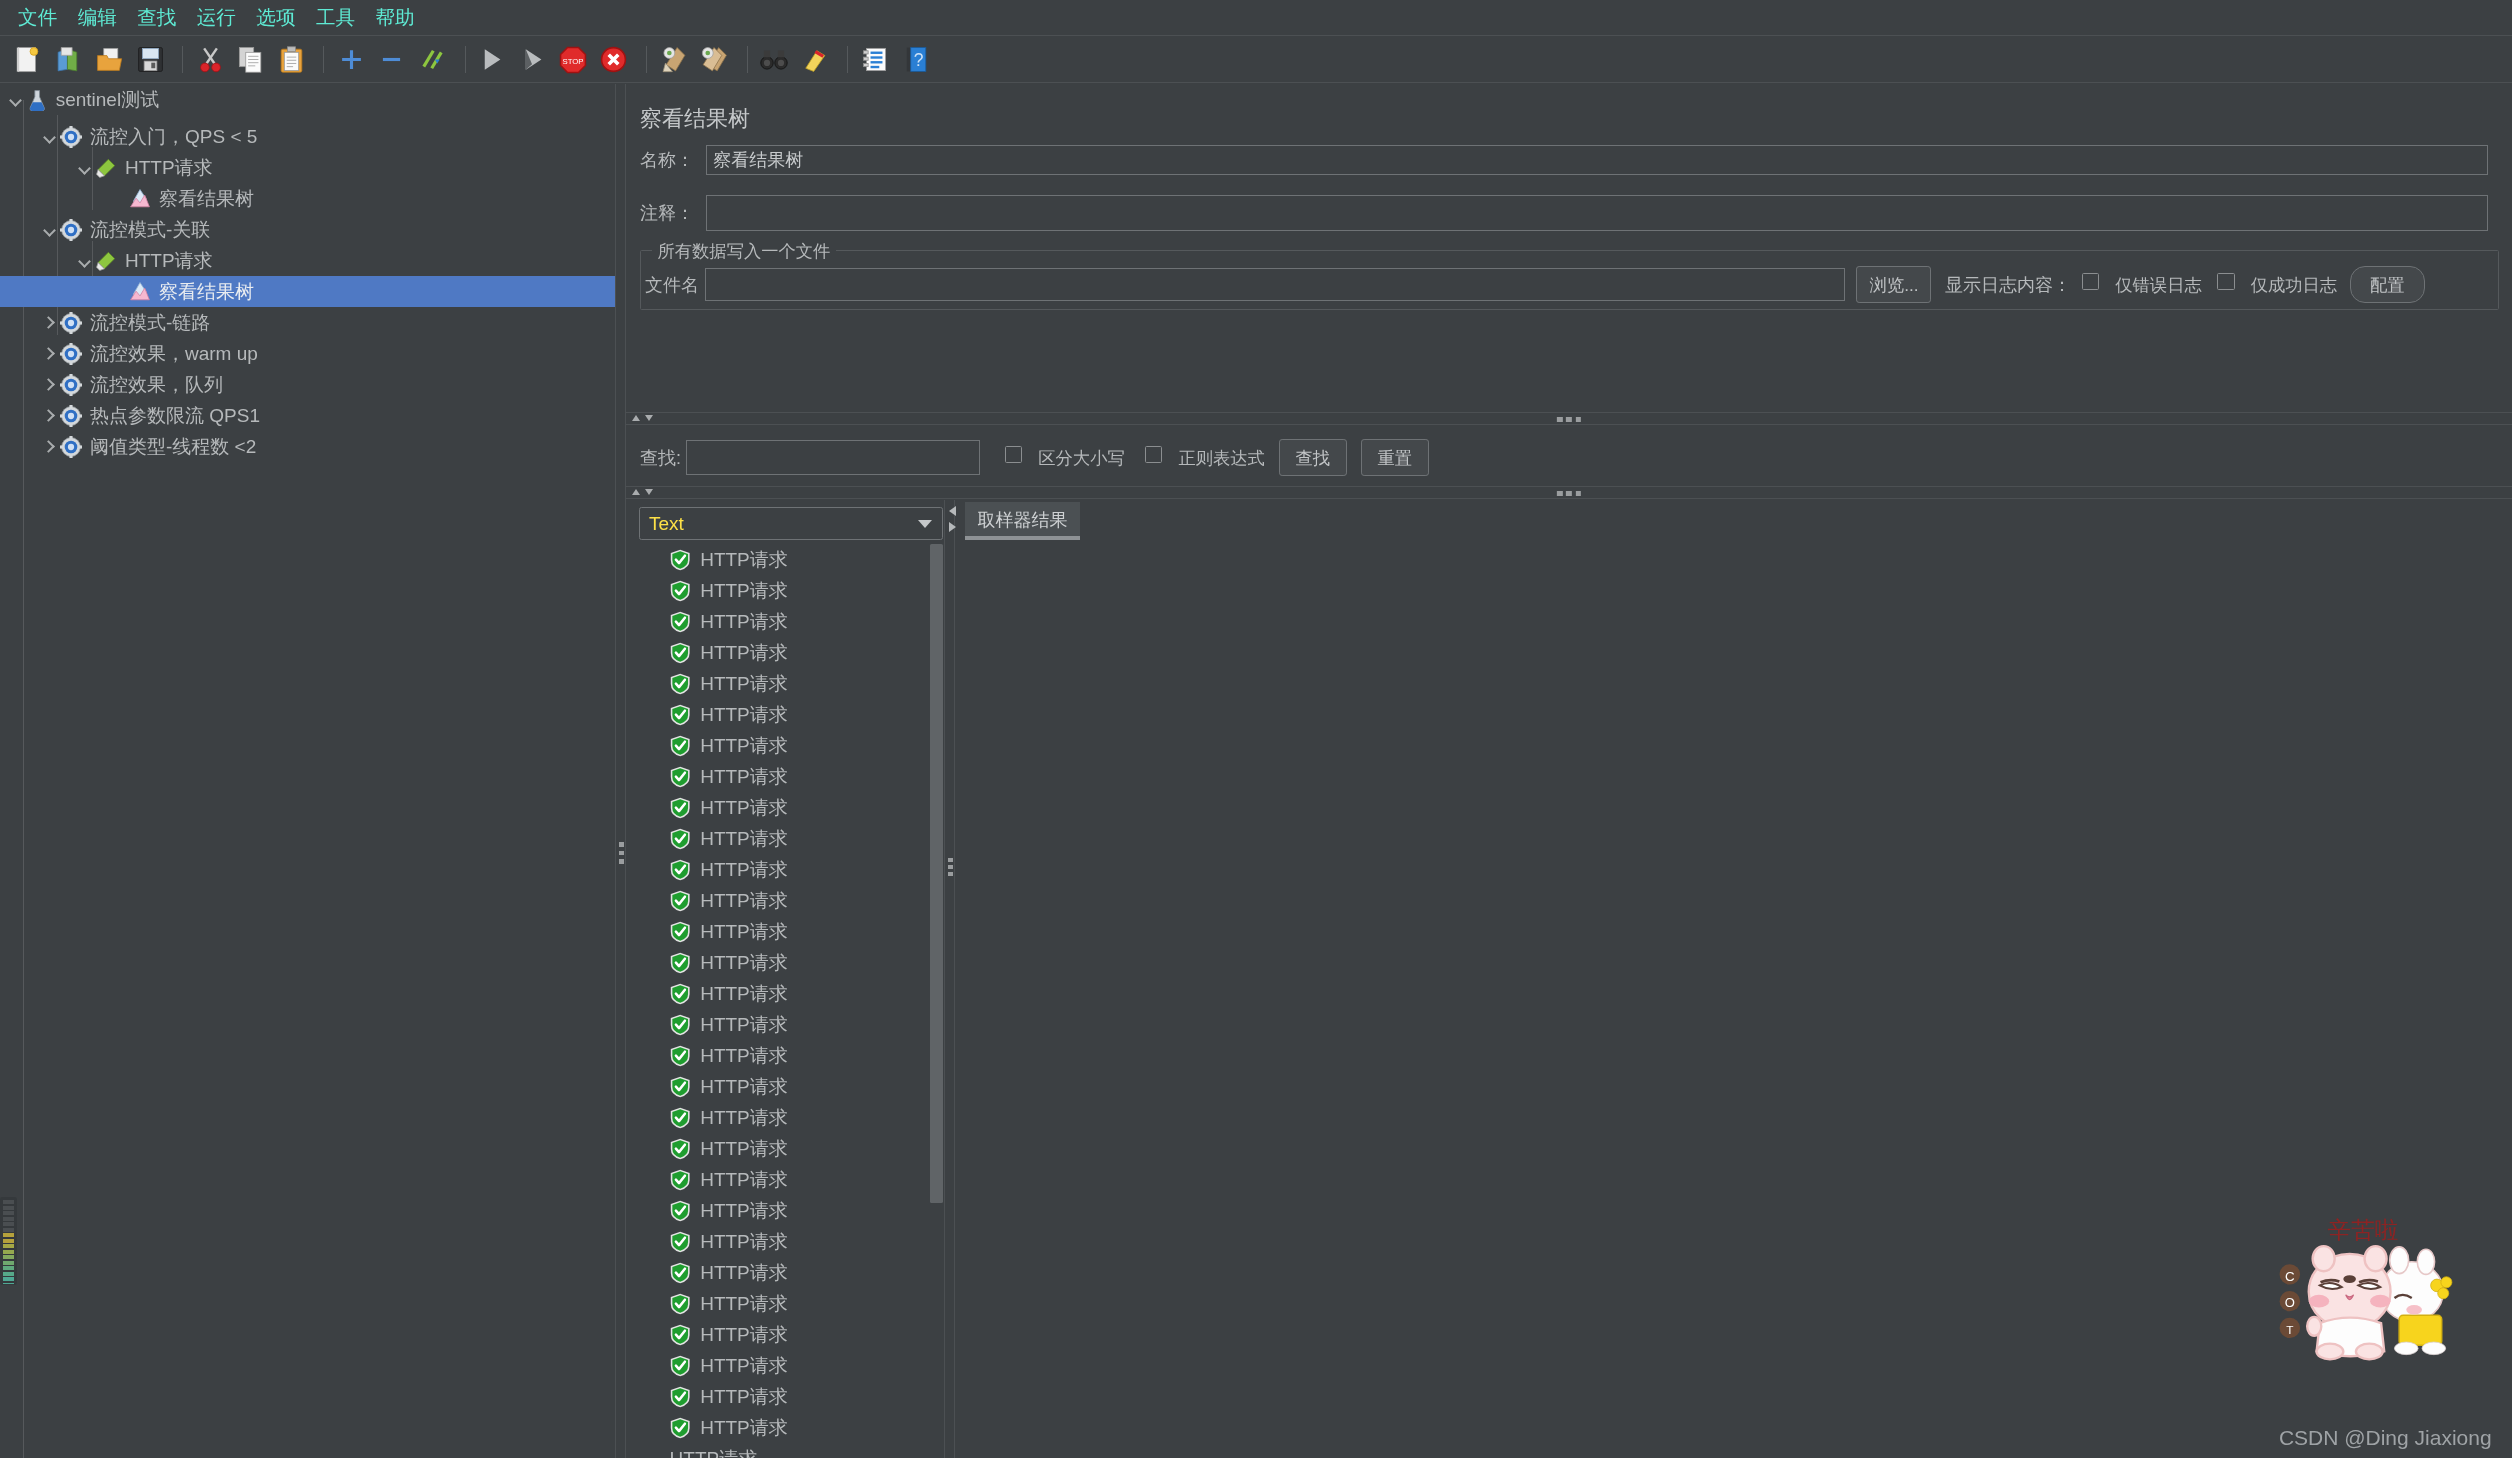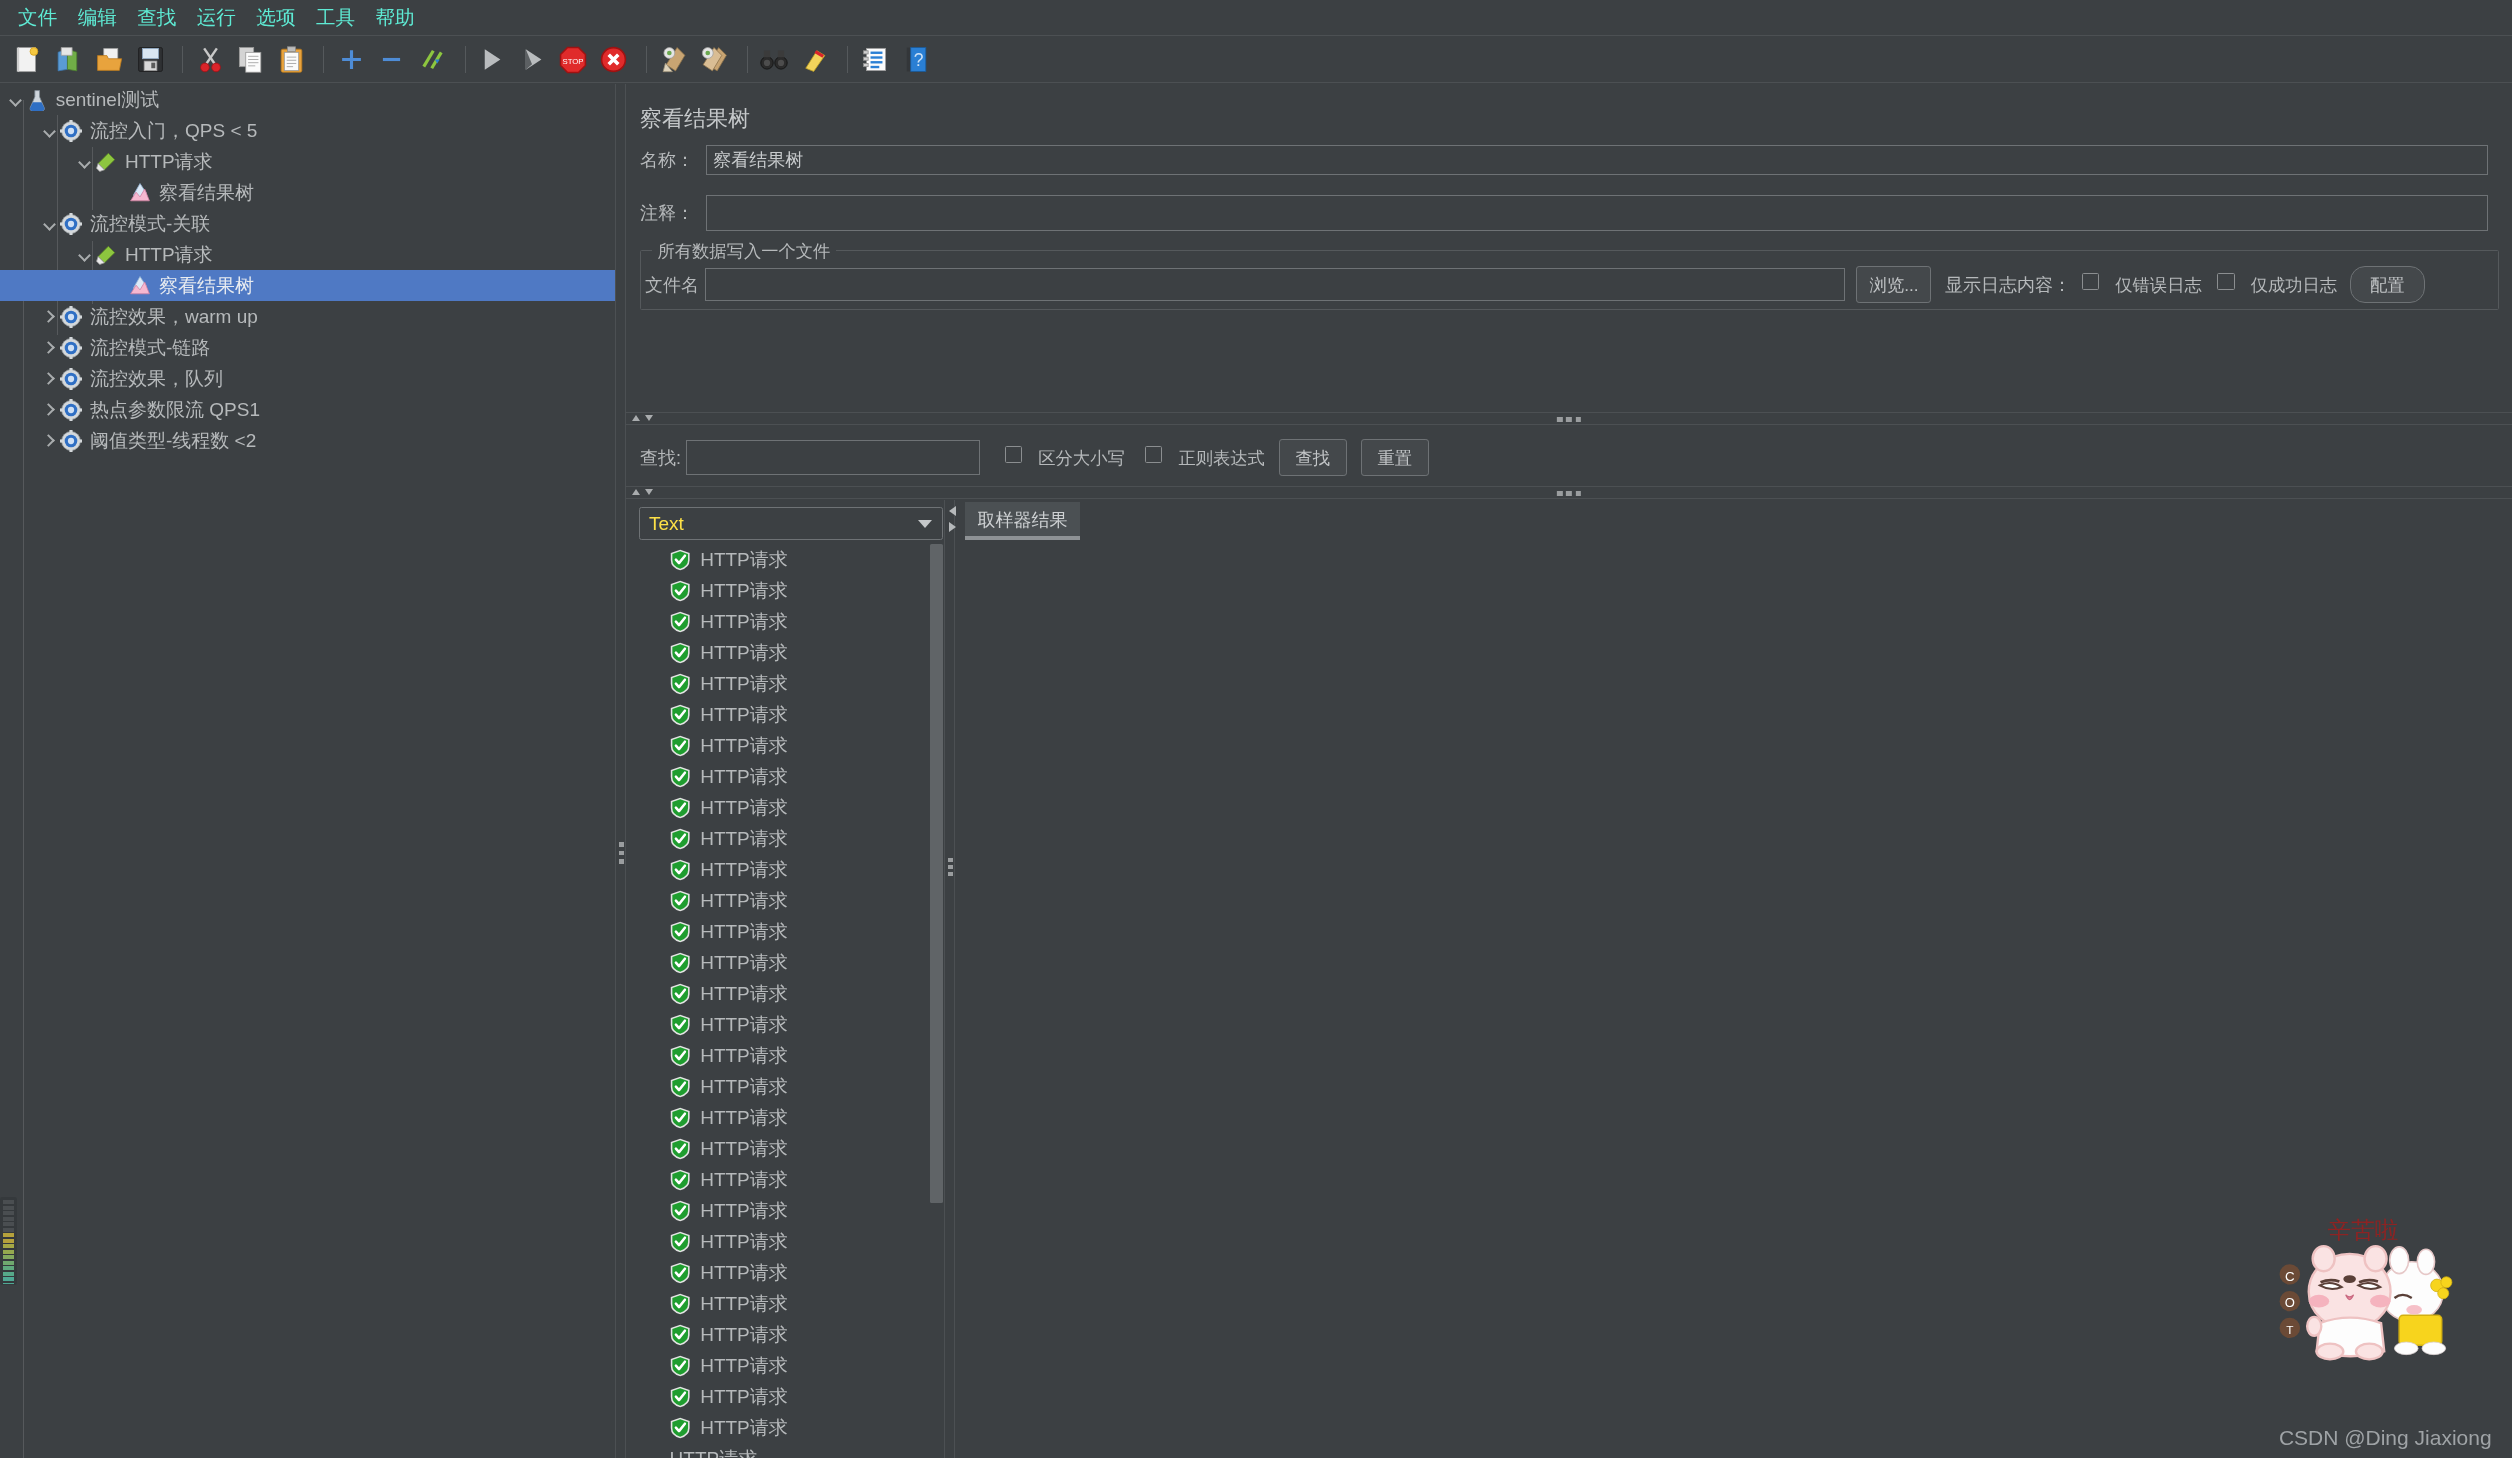--- a/index.html
+++ b/index.html
@@ -427,21 +427,21 @@
       </span>
     <span class="ico">
       <svg width="20.4" height="22" viewBox="0 0 26 28">
           <path d="M10 2 h6 v8 l6 14 a3 3 0 0 1 -3 4 h-12 a3 3 0 0 1 -3 -4 l6 -14 Z" fill="#cfd6dd" stroke="#7f8a95"></path>
           <path d="M7.5 17 h11 l3.5 7 a3 3 0 0 1 -3 4 h-12 a3 3 0 0 1 -3 -4 Z" fill="#2f6fc4"></path>
         </svg>
     </span>
     <span>sentinel测试</span>
   </div>
 
-  <div class="tree-row" style="padding-left:39px;">
+  <div class="tree-row" style="padding-left:39px;margin-top:6px;">
     <span class="toggle">
         <span class="chev down"></span>
       </span>
     <span class="ico">
       <svg width="22" height="22" viewBox="0 0 28 28">
           <g fill="#d4d8db" stroke="#8d9296">
             <circle cx="14" cy="14" r="12"></circle>
           </g>
           <circle cx="14" cy="14" r="8" fill="#2f6fc4"></circle>
           <circle cx="14" cy="14" r="4" fill="#cfe0f5"></circle>
@@ -538,21 +538,21 @@
           <circle cx="14" cy="14" r="8" fill="#2f6fc4"></circle>
           <circle cx="14" cy="14" r="4" fill="#cfe0f5"></circle>
           <g fill="#d4d8db">
             <rect x="12" y="0" width="4" height="5"></rect>
             <rect x="12" y="23" width="4" height="5"></rect>
             <rect x="0" y="12" width="5" height="4"></rect>
             <rect x="23" y="12" width="5" height="4"></rect>
           </g>
         </svg>
     </span>
-    <span>流控效果，warm up</span>
+    <span>流控模式-链路</span>
   </div>
 
   <div class="tree-row" style="padding-left:39px;">
     <span class="toggle">
         <span class="chev right"></span>
       </span>
     <span class="ico">
       <svg width="22" height="22" viewBox="0 0 28 28">
           <g fill="#d4d8db" stroke="#8d9296">
             <circle cx="14" cy="14" r="12"></circle>
@@ -560,21 +560,21 @@
           <circle cx="14" cy="14" r="8" fill="#2f6fc4"></circle>
           <circle cx="14" cy="14" r="4" fill="#cfe0f5"></circle>
           <g fill="#d4d8db">
             <rect x="12" y="0" width="4" height="5"></rect>
             <rect x="12" y="23" width="4" height="5"></rect>
             <rect x="0" y="12" width="5" height="4"></rect>
             <rect x="23" y="12" width="5" height="4"></rect>
           </g>
         </svg>
     </span>
-    <span>流控模式-链路</span>
+    <span>流控效果，warm up</span>
   </div>
 
   <div class="tree-row" style="padding-left:39px;">
     <span class="toggle">
         <span class="chev right"></span>
       </span>
     <span class="ico">
       <svg width="22" height="22" viewBox="0 0 28 28">
           <g fill="#d4d8db" stroke="#8d9296">
             <circle cx="14" cy="14" r="12"></circle>

